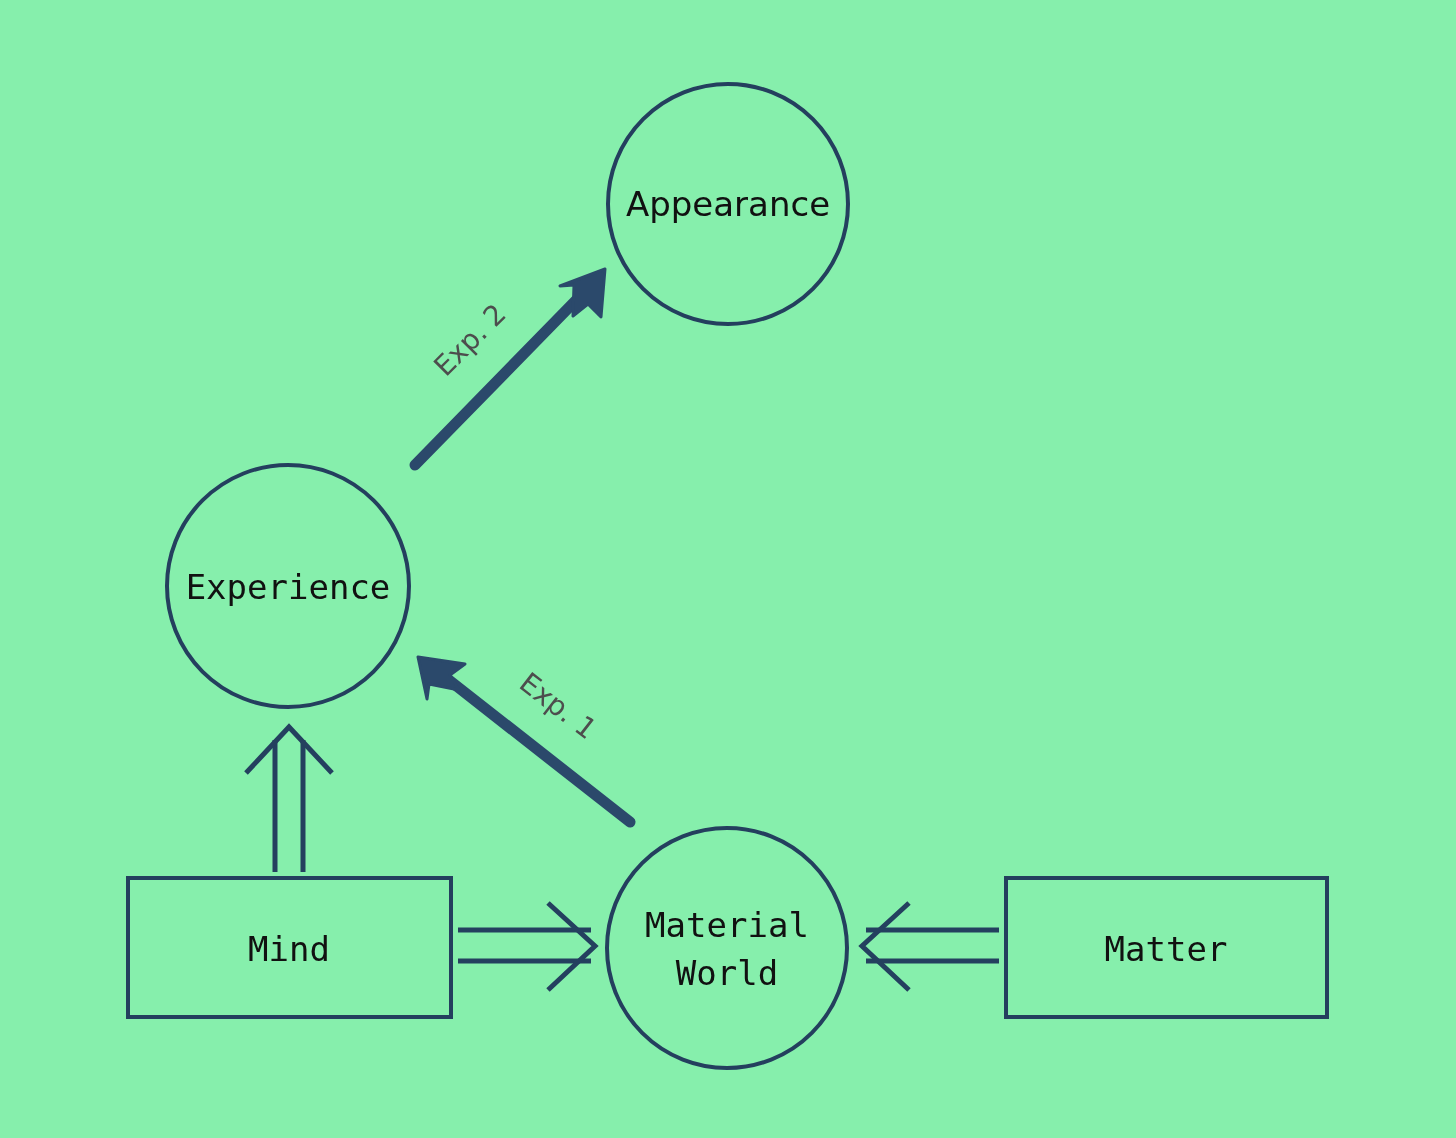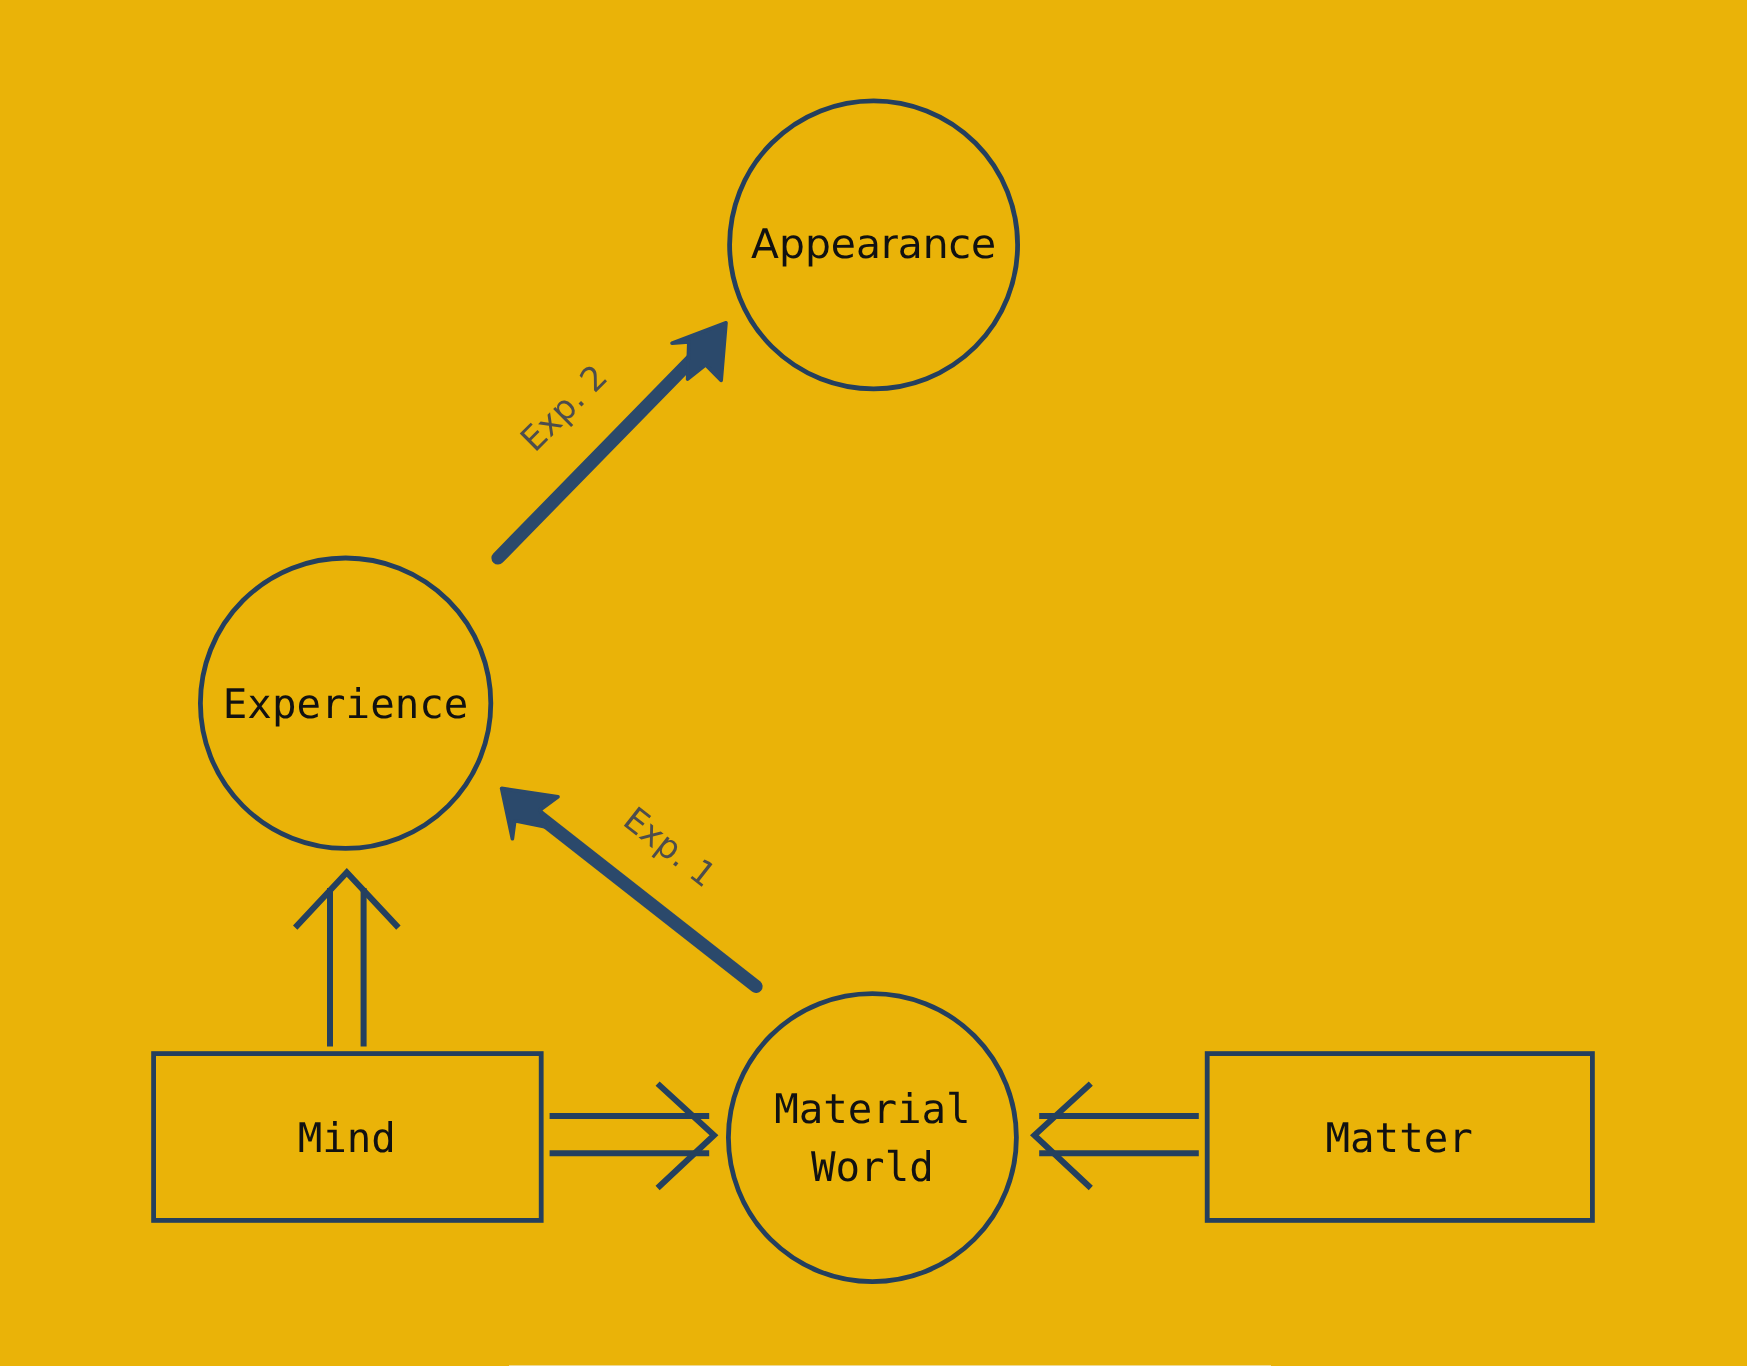--- a/index.html
+++ b/index.html
@@ -10,21 +10,21 @@
   body {
     width: 1456px;
     height: 1138px;
     overflow: hidden;
     font-family: "DejaVu Sans Mono", monospace;
   }
   #canvas-root {
     position: relative;
     width: 1456px;
     height: 1138px;
-    background: #eab308;
+    background: #86efac;
   }
   #diagram-svg {
     position: absolute;
     top: 0;
     left: 0;
     width: 1456px;
     height: 1138px;
     display: block;
   }
   .node-label-mono {

